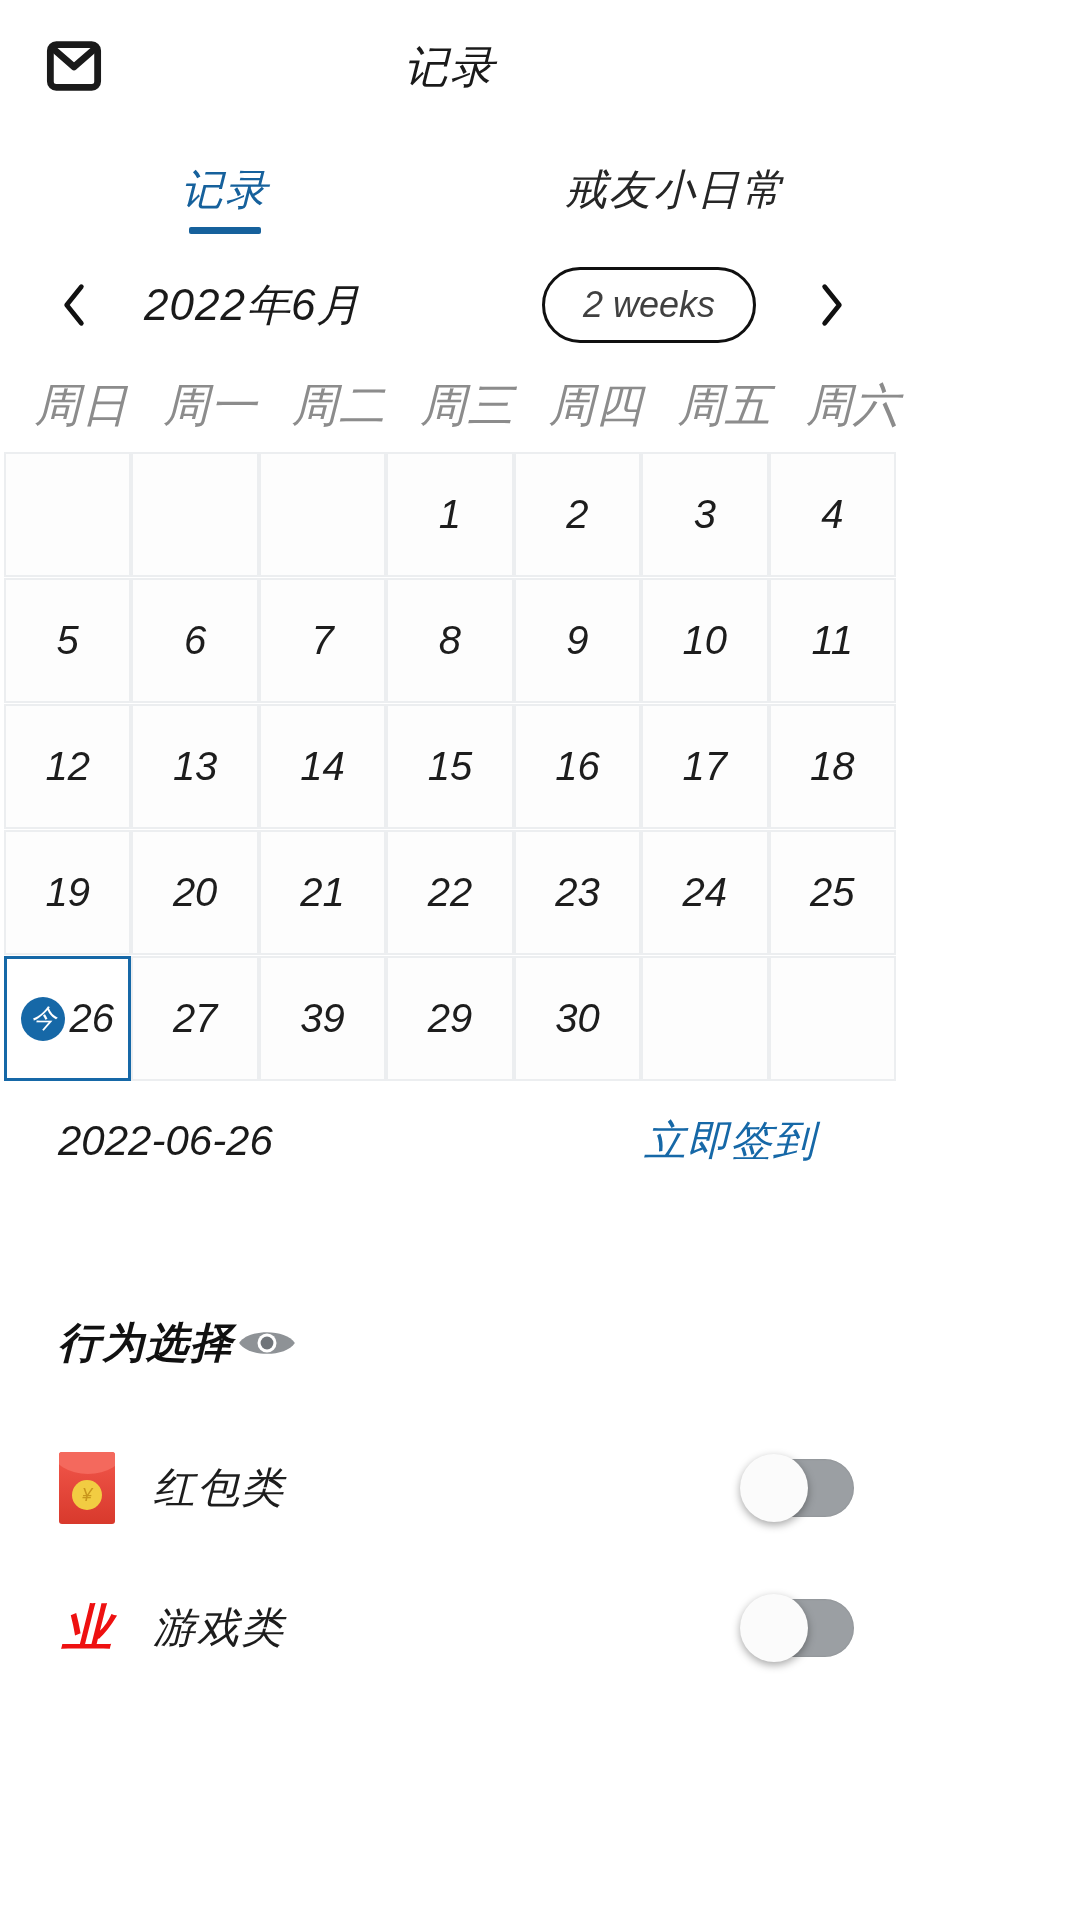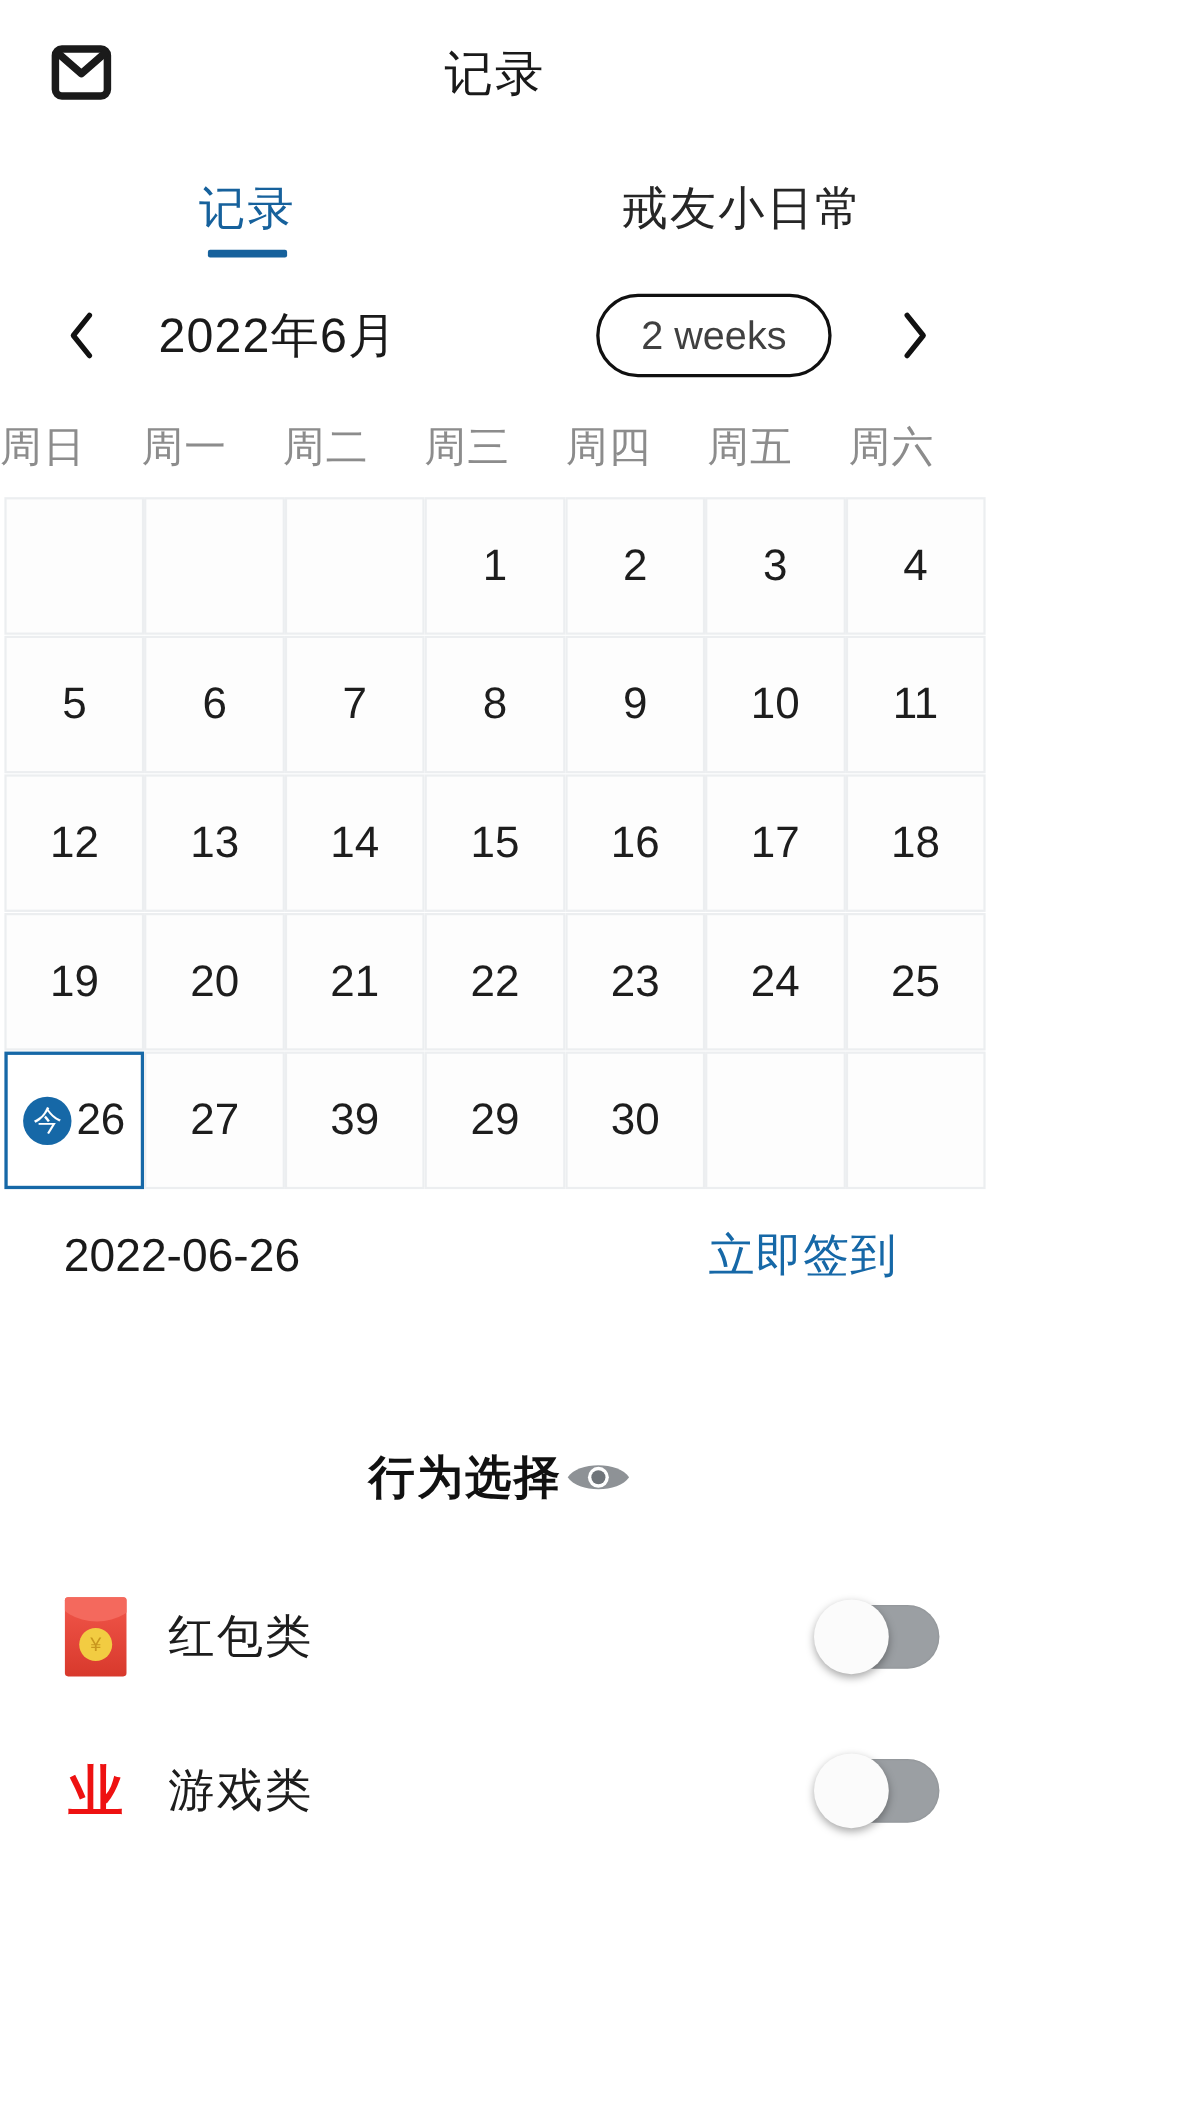--- a/index.html
+++ b/index.html
@@ -8,20 +8,21 @@
     height: 1920px;
     background: #ffffff;
     font-family: "Liberation Sans", "DejaVu Sans", sans-serif;
     overflow: hidden;
   }
   .screen {
     position: relative;
     width: 900px;
     height: 1920px;
     background: #ffffff;
+    font-style: italic;
   }
 
   
   .topbar {
     position: relative;
     height: 130px;
   }
   .mail-icon {
     position: absolute;
     left: 42px;
@@ -112,22 +113,22 @@
   }
 
   
   .weekdays {
     display: grid;
     grid-template-columns: repeat(7, 1fr);
     height: 92px;
     align-items: center;
   }
   .weekday {
-    text-align: left;
-    font-size: 38px;
+    text-align: right;
+    font-size: 46px;
     color: #8c8c8c;
     letter-spacing: 1px;
   }
 
   
   .cal-grid {
     display: grid;
     grid-template-columns: repeat(7, 1fr);
     grid-auto-rows: 126px;
     padding: 0 4px;
@@ -183,21 +184,21 @@
     font-size: 42px;
     color: #1668a7;
     letter-spacing: 1px;
     text-align: right;
   }
 
   
   .section-header {
     display: flex;
     align-items: center;
-    justify-content: center;
+    justify-content: flex-start;
     padding: 0 46px 0 58px;
     height: 150px;
     margin-top: 68px;
   }
   .section-title {
     font-size: 42px;
     font-weight: bold;
     color: #111;
     letter-spacing: 2px;
   }

